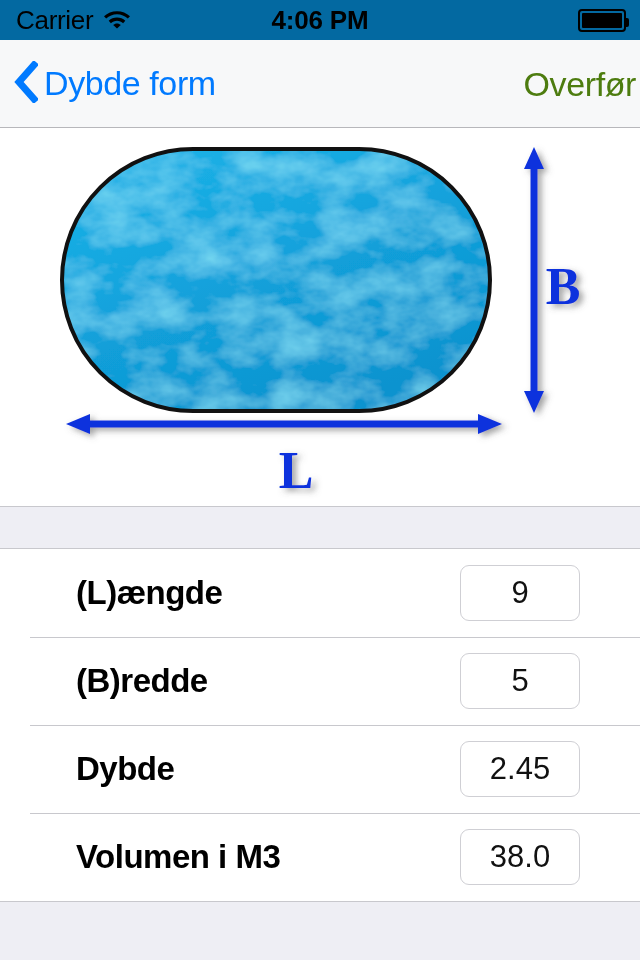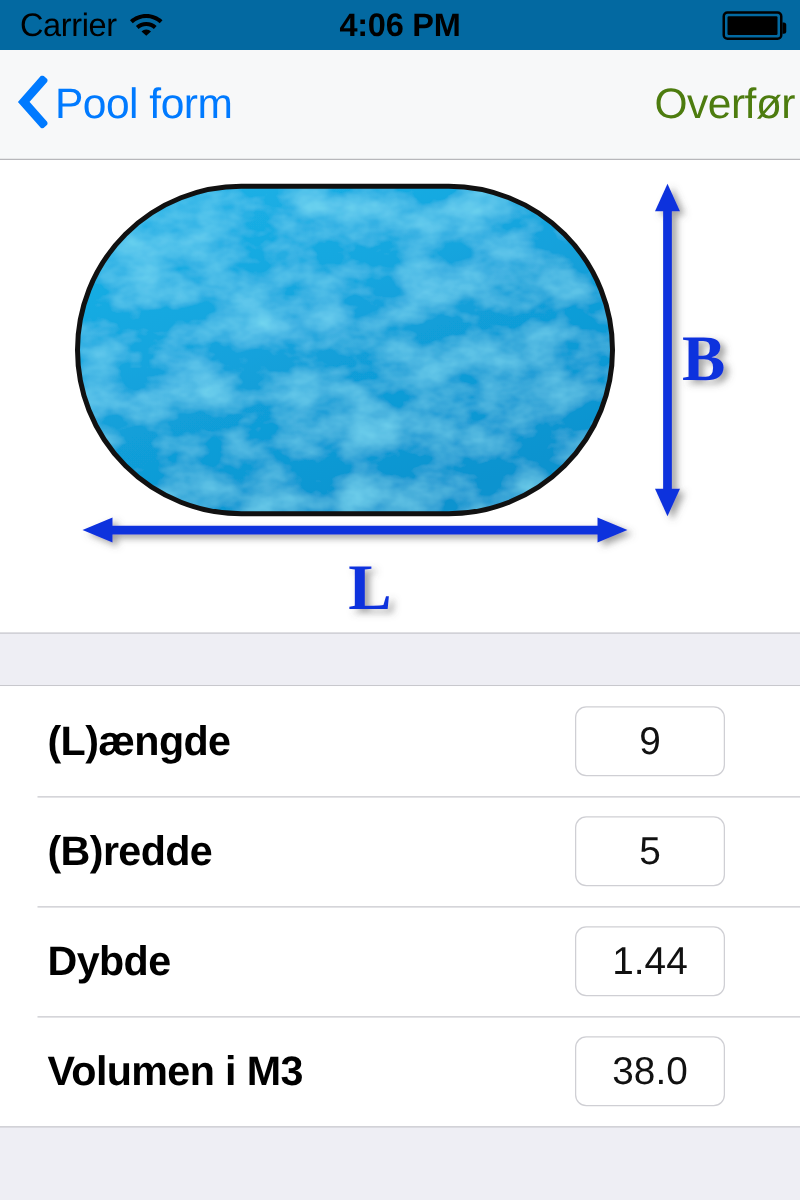--- a/index.html
+++ b/index.html
@@ -153,20 +153,21 @@
     top: 549px; left: 0;
     width: 640px;
     background: #ffffff;
   }
   .table-row {
     position: relative;
     height: 88px;
     display: flex;
     align-items: center;
     background: #ffffff;
+    padding-left: 38px;
   }
   .table-row + .table-row::before {
     content: "";
     position: absolute;
     left: 30px; right: 0; top: 0;
     height: 1px;
     background: #c8c8cd;
   }
   .row-label {
     margin-left: 38px;
@@ -224,21 +225,21 @@
   </div>
 </div>
 
 <div class="nav-bar">
   <div class="nav-back">
     <span class="chevron-left">
       <svg width="24" height="42" viewBox="0 0 24 42">
         <polyline points="20,4 5,21 20,38" fill="none" stroke="#007aff" stroke-width="7" stroke-linecap="square" stroke-linejoin="miter"></polyline>
       </svg>
     </span>
-    <span class="nav-back-label">Pool form</span>
+    <span class="nav-back-label">Dybde form</span>
   </div>
   <div class="nav-action">Overfør</div>
 </div>
 
 <div class="diagram-area">
   <svg class="diagram-svg" width="640" height="377" viewBox="0 0 640 377">
     <defs>
       <linearGradient id="waterBase" x1="0" y1="0" x2="0.6" y2="1">
         <stop offset="0%" stop-color="#1fb4e8"></stop>
         <stop offset="45%" stop-color="#14a5de"></stop>
@@ -293,21 +294,21 @@
     <span class="row-field">9</span>
   </div>
 
   <div class="table-row">
     <span class="row-label">(B)redde</span>
     <span class="row-field">5</span>
   </div>
 
   <div class="table-row">
     <span class="row-label">Dybde</span>
-    <span class="row-field">1.44</span>
+    <span class="row-field">2.45</span>
   </div>
 
   <div class="table-row">
     <span class="row-label">Volumen i M3</span>
     <span class="row-field">38.0</span>
   </div>
 
 </div>
 
 <div class="section-gap-bottom"></div>

